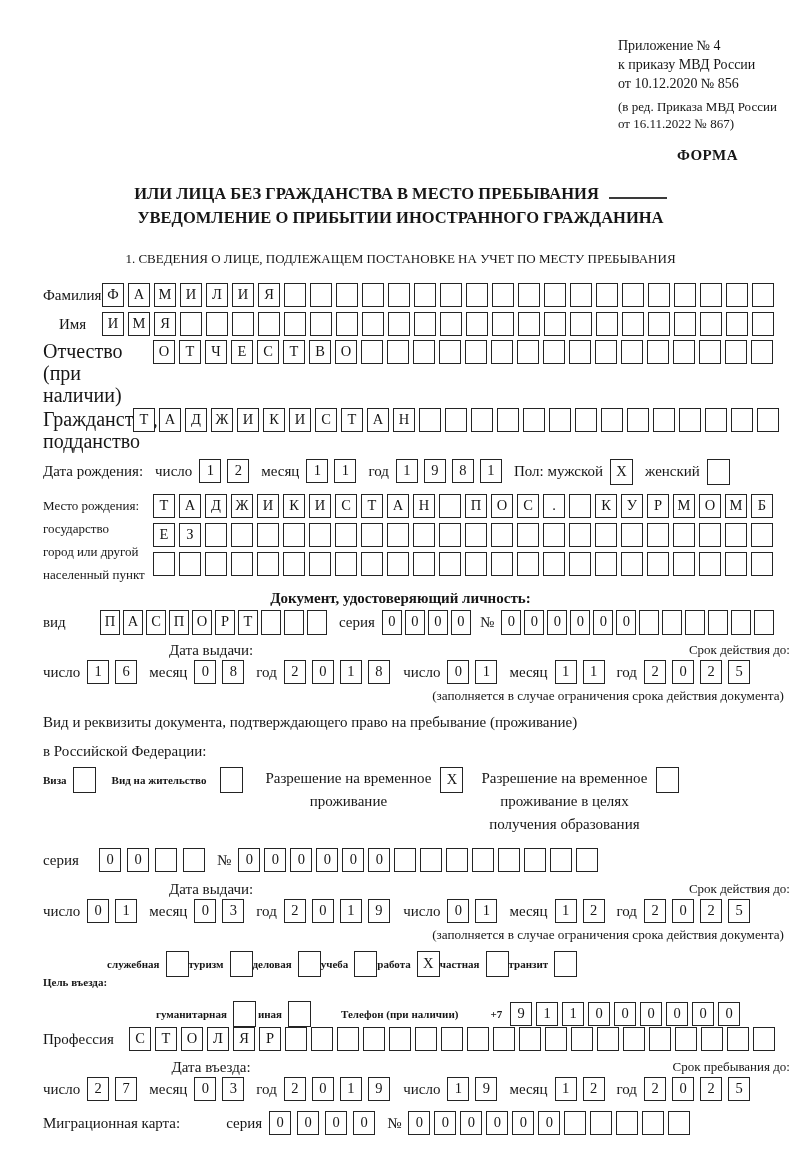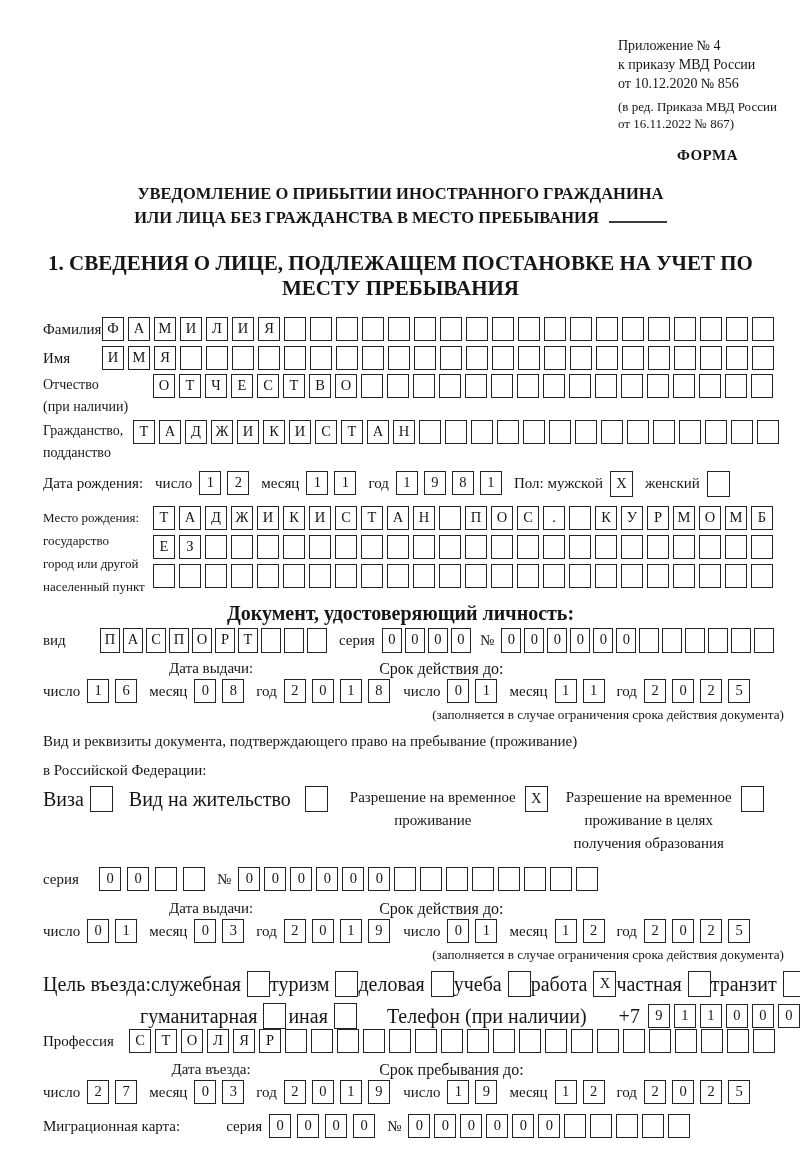--- a/index.html
+++ b/index.html
@@ -4,41 +4,41 @@
 <style>
   html,body{margin:0;padding:0;background:#e8e8e8;}
   .page{position:relative;width:800px;height:1163px;background:#fff;box-sizing:border-box;
         padding:36px 10px 0 43px;font-family:"Liberation Serif","DejaVu Serif",serif;color:#161616;}
   .hdr{margin-left:575px;font-size:14px;line-height:19px;}
   .amend{margin-top:5px;font-size:13px;line-height:17px;}
   .forma{margin-top:15px;text-align:right;padding-right:52px;font-weight:bold;font-size:15px;letter-spacing:.5px;}
   .centered{position:relative;left:-16px;text-align:center;}
   .title{margin-top:18px;font-weight:bold;font-size:16.5px;line-height:24px;}
   .blank{display:inline-block;width:58px;height:14px;border-bottom:2.5px solid #3a3a3a;margin-left:10px;}
-  .sec1{margin-top:21px;font-weight:bold;font-size:21px;}
+  .sec1{margin-top:21px;font-weight:normal;font-size:13px;}
   .frow{display:flex;align-items:flex-start;}
   .lbl{font-size:15px;line-height:24px;flex:none;}
-  .lbl2{font-size:14px;line-height:22px;flex:none;}
+  .lbl2{font-size:20px;line-height:22px;flex:none;}
   .cells{display:flex;flex:none;gap:4px;}
   .cell{flex:none;width:22px;height:24px;box-sizing:border-box;border:1.7px solid #242424;
         text-align:center;font-size:14.5px;line-height:20px;background:#fff;}
   .tight{gap:3px;}
   .tight .cell{width:20px;height:25px;}
   .dg{gap:6px;}
   .cb .cell{width:23px;height:26px;line-height:22px;}
   .dlbl{font-size:15px;line-height:25px;flex:none;margin:0 7px 0 12px;}
   .dlbl.first{margin-left:0;}
   .dgroup{display:flex;flex:none;}
   .dgroup.right{margin-left:auto;margin-right:40px;}
   .dh-left{width:45%;text-align:center;font-size:15px;}
-  .dh-right{width:55%;text-align:left;font-size:16px;}
+  .dh-right{width:55%;text-align:right;font-size:13px;}
   .note{font-size:13.2px;text-align:right;padding-right:6px;}
   .plain{font-size:15px;line-height:25px;}
   .opt{display:flex;flex:none;margin-left:0;}
-  .olbl{font-size:20px;line-height:26px;margin-right:6px;flex:none;}
+  .olbl{font-size:11px;line-height:26px;margin-right:6px;flex:none;font-weight:bold;}
   .optml{text-align:center;font-size:15px;line-height:23px;flex:none;}
   .mlblock{display:flex;flex:none;align-items:flex-start;gap:9px;}
   .stack > .cells{margin-bottom:5px;}
   .lblcol{flex:none;font-size:13px;line-height:23px;}
 </style>
 </head>
 <body>
 
 <div class="page">
 
@@ -48,22 +48,22 @@
     <div>от 10.12.2020 № 856</div>
     <div class="amend">
       <div>(в ред. Приказа МВД России</div>
       <div>от 16.11.2022 № 867)</div>
     </div>
   </div>
 
   <div class="forma">ФОРМА</div>
 
   <div class="title centered">
+    <div><span>ИЛИ ЛИЦА БЕЗ ГРАЖДАНСТВА В МЕСТО ПРЕБЫВАНИЯ</span><span class="blank"></span></div>
     <div>УВЕДОМЛЕНИЕ О ПРИБЫТИИ ИНОСТРАННОГО ГРАЖДАНИНА</div>
-    <div><span>ИЛИ ЛИЦА БЕЗ ГРАЖДАНСТВА В МЕСТО ПРЕБЫВАНИЯ</span><span class="blank"></span></div>
   </div>
 
   <div class="sec1 centered">1. СВЕДЕНИЯ О ЛИЦЕ, ПОДЛЕЖАЩЕМ ПОСТАНОВКЕ НА УЧЕТ ПО МЕСТУ ПРЕБЫВАНИЯ</div>
 
   <div class="frow" style="margin-top:16px;">
     <span class="lbl" style="width:59px;">Фамилия</span>
     <span class="cells">
         <span class="cell">Ф</span>
         <span class="cell">А</span>
         <span class="cell">М</span>
@@ -87,21 +87,21 @@
         <span class="cell"></span>
         <span class="cell"></span>
         <span class="cell"></span>
         <span class="cell"></span>
         <span class="cell"></span>
         <span class="cell"></span>
       </span>
   </div>
 
   <div class="frow" style="margin-top:5px;">
-    <span class="lbl" style="width:59px;">Имя</span>
+    <span class="lbl" style="width:59px;text-align:center;">Имя</span>
     <span class="cells">
         <span class="cell">И</span>
         <span class="cell">М</span>
         <span class="cell">Я</span>
         <span class="cell"></span>
         <span class="cell"></span>
         <span class="cell"></span>
         <span class="cell"></span>
         <span class="cell"></span>
         <span class="cell"></span>
@@ -303,21 +303,21 @@
           <span class="cell"></span>
           <span class="cell"></span>
           <span class="cell"></span>
           <span class="cell"></span>
           <span class="cell"></span>
           <span class="cell"></span>
         </span>
     </span>
   </div>
 
-  <div class="centered" style="margin-top:4px;font-weight:bold;font-size:20px;">Документ, удостоверяющий личность:</div>
+  <div class="centered" style="margin-top:4px;font-weight:bold;font-size:15px;">Документ, удостоверяющий личность:</div>
 
   <div class="frow" style="margin-top:3px;">
     <span class="lbl" style="width:57px;">вид</span>
     <span class="cells tight">
         <span class="cell">П</span>
         <span class="cell">А</span>
         <span class="cell">С</span>
         <span class="cell">П</span>
         <span class="cell">О</span>
         <span class="cell">Р</span>
@@ -500,21 +500,21 @@
           <span class="cell">2</span>
           <span class="cell">0</span>
           <span class="cell">2</span>
           <span class="cell">5</span>
         </span>
     </span>
   </div>
   <div class="note" style="margin-top:3px;">(заполняется в случае ограничения срока действия документа)</div>
 
   <div class="frow" style="margin-top:8px;">
-    <span class="olbl" style="margin-right:0;">Цель въезда:</span>
+    <span class="olbl" style="margin-right:0;margin-top:18px;">Цель въезда:</span>
     <span class="opt">
       <span class="olbl">служебная</span>
       <span class="cells cb">
           <span class="cell"></span>
         </span>
     </span>
     <span class="opt">
       <span class="olbl">туризм</span>
       <span class="cells cb">
           <span class="cell"></span>
@@ -546,21 +546,21 @@
     </span>
     <span class="opt">
       <span class="olbl">транзит</span>
       <span class="cells cb">
           <span class="cell"></span>
         </span>
     </span>
   </div>
 
   <div class="frow" style="margin-top:6px;padding-left:97px;">
-    <span class="opt" style="margin-left:0;">
+    <span class="opt" style="margin-left:16px;">
       <span class="olbl">гуманитарная</span>
       <span class="cells cb">
           <span class="cell"></span>
         </span>
     </span>
     <span class="opt" style="margin-left:2px;">
       <span class="olbl">иная</span>
       <span class="cells cb">
           <span class="cell"></span>
         </span>

